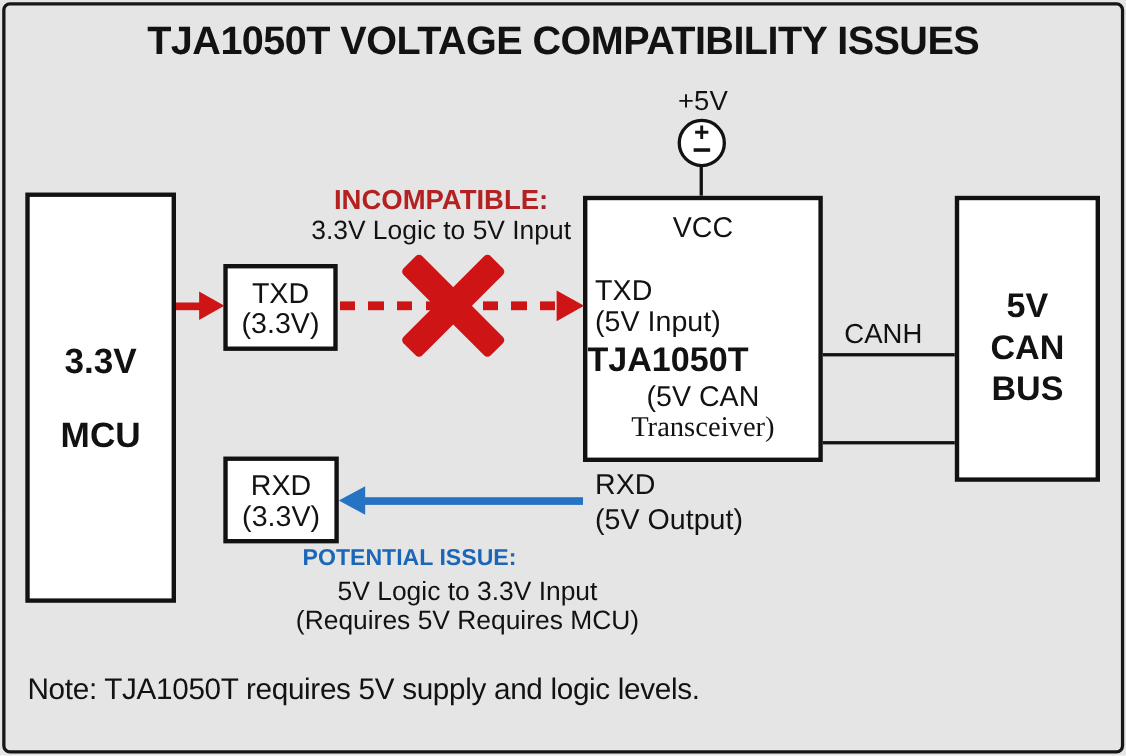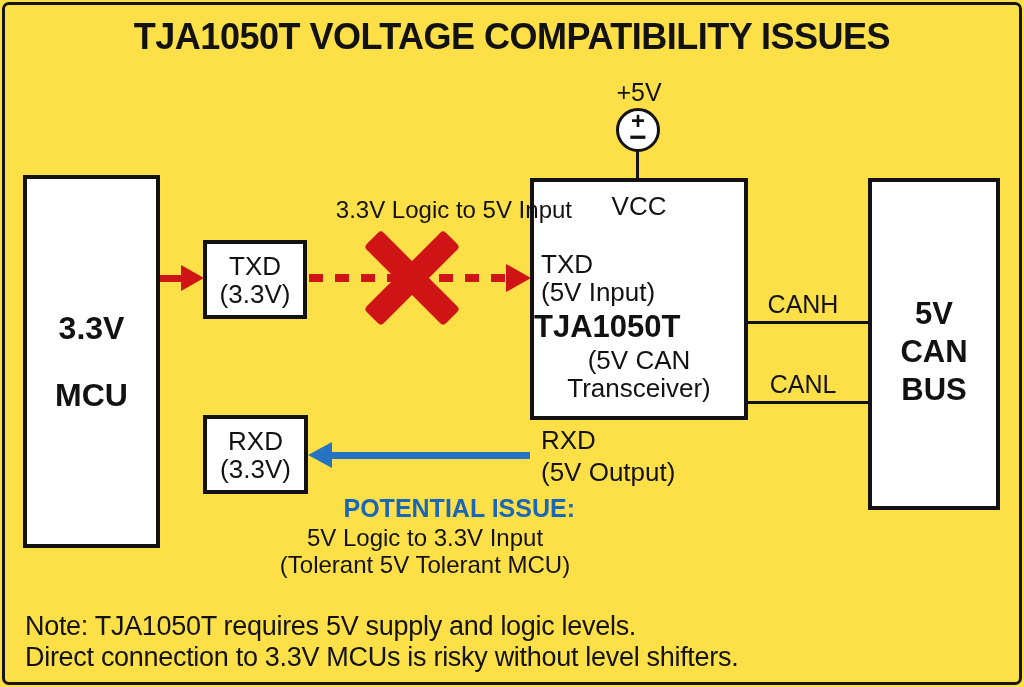--- a/index.html
+++ b/index.html
@@ -1,21 +1,21 @@
 <!DOCTYPE html>
 <html><head>
 <meta charset="utf-8">
 <style>
   html, body {
     margin: 0; padding: 0; background: #ffffff;
   }
   #canvas {
     position: relative;
     width: 1024px; height: 687px;
-    background: #fde047;
+    background: #e5e5e5;
     font-family: "Liberation Sans", sans-serif;
     color: #121212;
     overflow: hidden;
   }
   #frame {
     position: absolute; left: 2px; top: 2px; right: 2px; bottom: 2px;
     border: 3px solid #161616; border-radius: 7px;
   }
   .abs { position: absolute; }
   .box {
@@ -43,31 +43,31 @@
   }
   #supply-plus  { position: absolute; left: 0; right: 0; top: -1px;  text-align: center; font-size: 24px; font-weight: bold; line-height: 22px; }
   #supply-minus { position: absolute; left: 0; right: 0; top: 14px; text-align: center; font-size: 30px; font-weight: bold; line-height: 24px; }
   #supply-wire { left: 636px; top: 150px; width: 3px; height: 28px; background: #121212; }
 
   
   #mcu-box   { left: 23px;  top: 175px; width: 137px; height: 373px; font-size: 32px; font-weight: bold; line-height: 37px; text-align: center; gap: 30px; }
   #txd-box   { left: 203px; top: 240px; width: 104px; height: 79px;  font-size: 26px; line-height: 28px; text-align: center; }
   #rxd-box   { left: 203px; top: 415px; width: 105px; height: 79px;  font-size: 26px; line-height: 28px; text-align: center; }
   #tja-box   { left: 530px; top: 178px; width: 218px; height: 242px; }
-  #bus-box   { left: 868px; top: 178px; width: 132px; height: 332px; font-size: 31px; font-weight: bold; line-height: 38px; text-align: center; padding-top: 16px; }
+  #bus-box   { left: 868px; top: 178px; width: 132px; height: 260px; font-size: 31px; font-weight: bold; line-height: 38px; text-align: center; padding-top: 16px; }
 
   
   #tja-box .lbl { position: absolute; font-size: 26px; line-height: 28px; white-space: nowrap; }
   #tja-vcc      { top: 10px;  left: 0; right: 0; text-align: center; }
   #tja-vcc-sub  { top: 40px;  left: 0; right: 0; text-align: center; }
   #tja-txd      { top: 68px;  left: 7px; }
   #tja-txd-sub  { top: 96px;  left: 7px; }
   #tja-name     { top: 128px; left: 0; right: 0; font-size: 31px !important; font-weight: bold; line-height: 34px !important; }
   #tja-desc1    { top: 164px; left: 0; right: 0; text-align: center; }
-  #tja-desc2    { top: 192px; left: 0; right: 0; text-align: center; }
+  #tja-desc2    { top: 192px; left: 0; right: 0; text-align: center; font-family: Liberation Serif, serif; }
   #tja-rxd      { top: 244px; left: 7px; }
   #tja-rxd-sub  { top: 276px; left: 7px; }
 
   
   .bus-wire { position: absolute; width: 120px; height: 3px; background: #121212; left: 748px; }
   #canh-wire { top: 321px; }
   #canl-wire { top: 401px; }
   .bus-wire-label { position: absolute; left: 748px; width: 110px; text-align: center; font-size: 25px; }
   #canh-label { top: 290px; }
   #canl-label { top: 370px; }
@@ -91,30 +91,30 @@
   }
   .x-bar {
     position: absolute; left: 356px; top: 266px;
     width: 112px; height: 24px; border-radius: 4px;
     background: #CE1414;
   }
   #x-bar-1 { transform: rotate(45deg); }
   #x-bar-2 { transform: rotate(-45deg); }
 
   #incompat-heading { left: 250px; top: 168px; width: 302px; font-size: 25px; font-weight: bold; color: #B32121; text-align: center; line-height: 28px; }
-  #incompat-detail  { left: 230px; top: 196px; width: 342px; font-size: 24px; text-align: right; line-height: 28px; }
+  #incompat-detail  { left: 230px; top: 196px; width: 342px; font-size: 24px; text-align: center; line-height: 28px; }
 
   
   #arrow2-line { left: 330px; top: 452px; width: 200px; height: 7px; background: #2673C4; }
   #arrow2-head {
     left: 308px; top: 442px; width: 0; height: 0;
     border-top: 13px solid transparent; border-bottom: 13px solid transparent;
     border-right: 24px solid #2673C4;
   }
-  #potential-heading { left: 275px; top: 494px; width: 300px; font-size: 25px; font-weight: bold; color: #1C66B8; text-align: right; line-height: 28px; }
+  #potential-heading { left: 275px; top: 494px; width: 300px; font-size: 21px; font-weight: bold; color: #1C66B8; text-align: left; line-height: 28px; }
   #potential-detail1 { left: 273px; top: 524px; width: 304px; font-size: 24px; text-align: center; line-height: 27px; }
   #potential-detail2 { left: 253px; top: 551px; width: 344px; font-size: 24px; text-align: center; line-height: 27px; }
 
   
   #note-line1 { left: 25px; top: 611px; font-size: 27px; line-height: 31px; letter-spacing: -0.3px; }
   #note-line2 { left: 25px; top: 642px; font-size: 27px; line-height: 31px; letter-spacing: -0.3px; }
 </style>
 </head>
 <body>
 
@@ -157,35 +157,34 @@
   </div>
 
   <div id="bus-box" class="box flexc">
     <span>5V</span>
     <span>CAN</span>
     <span>BUS</span>
   </div>
 
   <div id="canh-label" class="bus-wire-label">CANH</div>
   <div id="canh-wire" class="bus-wire"></div>
-  <div id="canl-label" class="bus-wire-label">CANL</div>
   <div id="canl-wire" class="bus-wire"></div>
 
   <div id="arrow1-line" class="abs red"></div>
   <div id="arrow1-head" class="abs"></div>
 
   <div id="dash-line" class="abs"></div>
   <div id="dash-head" class="abs"></div>
   <div id="x-bar-1" class="x-bar"></div>
   <div id="x-bar-2" class="x-bar"></div>
 
+  <div id="incompat-heading" class="abs">INCOMPATIBLE:</div>
   <div id="incompat-detail" class="abs">3.3V Logic to 5V Input</div>
 
   <div id="arrow2-line" class="abs"></div>
   <div id="arrow2-head" class="abs"></div>
 
   <div id="potential-heading" class="abs">POTENTIAL ISSUE:</div>
   <div id="potential-detail1" class="abs">5V Logic to 3.3V Input</div>
-  <div id="potential-detail2" class="abs">(Tolerant 5V Tolerant MCU)</div>
+  <div id="potential-detail2" class="abs">(Requires 5V Requires MCU)</div>
 
   <div id="note-line1" class="abs">Note: TJA1050T requires 5V supply and logic levels.</div>
-  <div id="note-line2" class="abs">Direct connection to 3.3V MCUs is risky without level shifters.</div>
 </div>
 
 </body></html>

